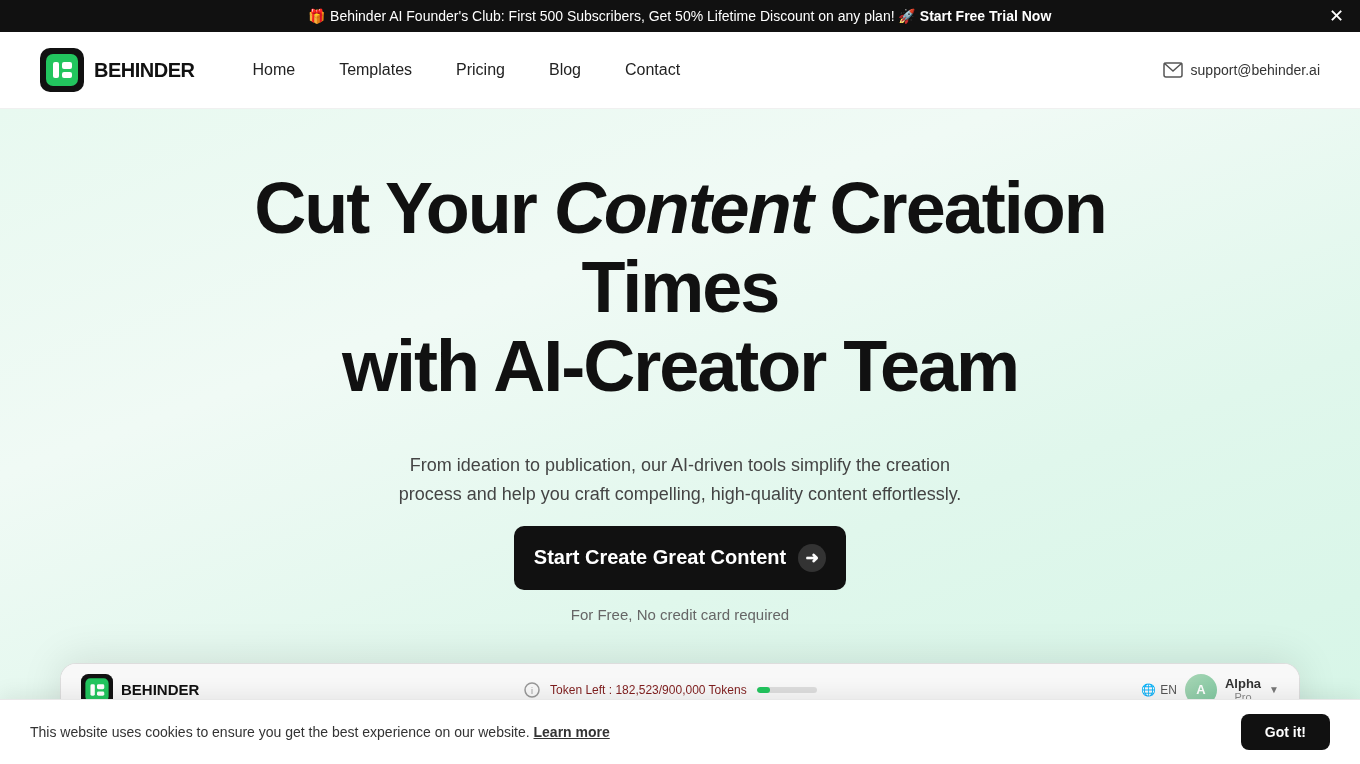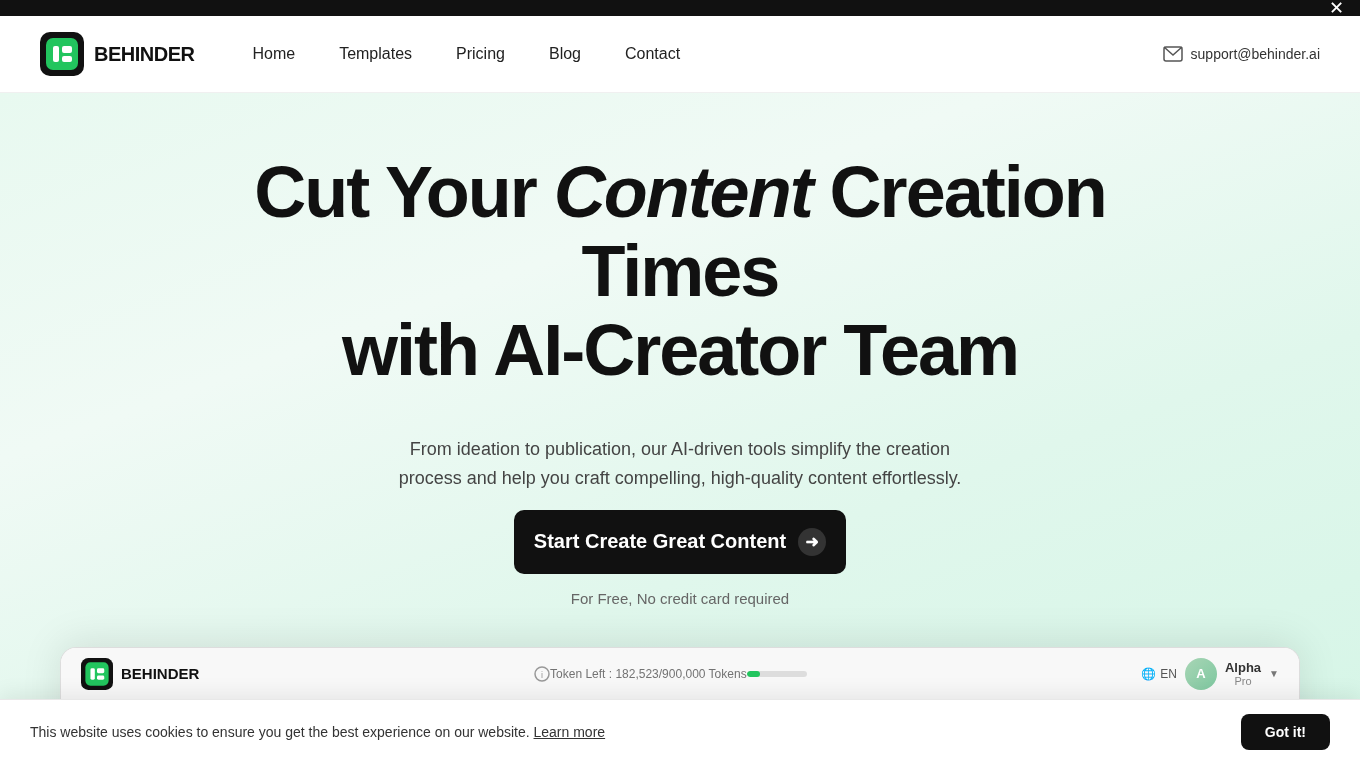--- a/index.html
+++ b/index.html
@@ -183,22 +183,23 @@
     }
     .app-logo {
       display: flex;
       align-items: center;
       gap: 8px;
     }
     .app-logo-text { font-size: 15px; font-weight: 700; color: #111; }
     .token-bar {
       display: flex;
       align-items: center;
+      gap: 10px;
       font-size: 12px;
-      color: #737373;
+      color: #7f1d1d;
     }
     .token-progress {
       width: 60px;
       height: 6px;
       background: #ddd;
       border-radius: 3px;
       overflow: hidden;
     }
     .token-fill {
       width: 22%;
@@ -258,21 +259,21 @@
       justify-content: space-between;
       z-index: 999;
       box-shadow: 0 -4px 20px rgba(0,0,0,0.08);
     }
     .cookie-text {
       font-size: 14px;
       color: #333;
     }
     .cookie-text a {
       color: #333;
-      font-weight: 400;
+      font-weight: 700;
       text-decoration: underline;
     }
     .cookie-btn {
       background: #111;
       color: #fff;
       border: none;
       border-radius: 8px;
       padding: 10px 24px;
       font-size: 14px;
       font-weight: 600;
@@ -287,20 +288,25 @@
       gap: 4px;
       font-size: 12px;
       color: #555;
     }
     .chevron-down { font-size: 10px; color: #777; }
   </style>
 </head>
 <body>
 
 <div class="top-banner">
+  <span>
+    <span>🎁 Behinder AI Founder's Club:</span>
+    <span> First 500 Subscribers, Get 50% Lifetime Discount on any plan! 🚀 </span>
+    <a href="#">Start Free Trial Now</a>
+  </span>
   <button class="banner-close">✕</button>
 </div>
 
 <nav class="navbar">
   <a href="#" class="logo">
     <svg class="logo-icon" viewBox="0 0 44 44" xmlns="http://www.w3.org/2000/svg">
       <rect width="44" height="44" rx="10" fill="#111"></rect>
       <rect x="6" y="6" width="32" height="32" rx="7" fill="#22c55e"></rect>
       <rect x="13" y="14" width="6" height="16" rx="2" fill="#fff"></rect>
       <rect x="22" y="14" width="10" height="7" rx="2" fill="#fff"></rect>

